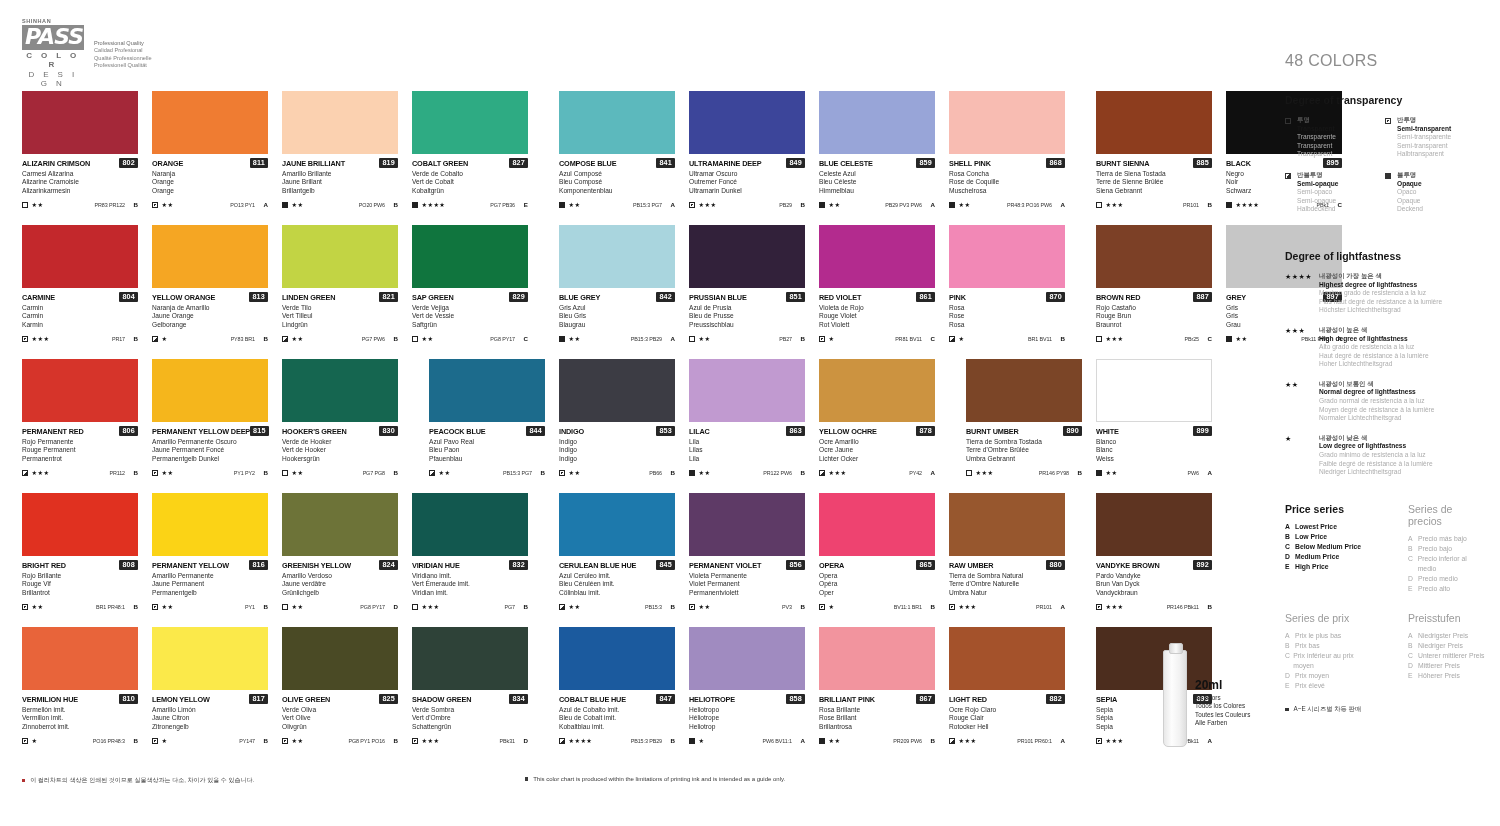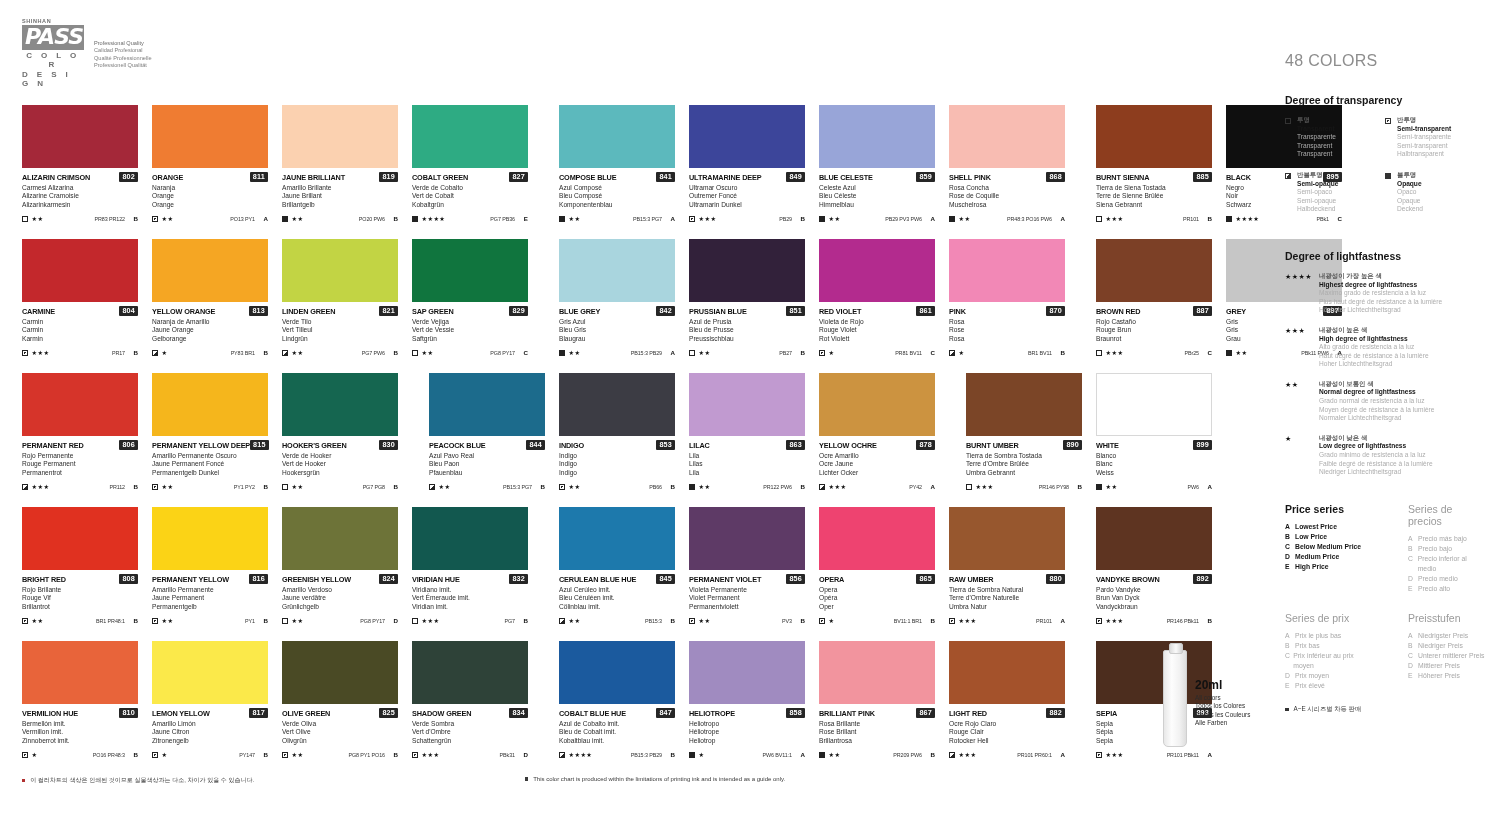--- a/index.html
+++ b/index.html
@@ -9,26 +9,26 @@
     color:#1b1b1b;-webkit-font-smoothing:antialiased;
     position:relative;overflow:hidden;
   }
   
   .logo-block{position:absolute;left:22px;top:18px;display:flex;align-items:flex-start;}
   .logo-mark{width:62px;}
   .logo-shinhan{font-size:5.5px;letter-spacing:.6px;color:#6f6f6f;font-weight:bold;margin-bottom:1px;}
   .logo-pass{background:#8a8a8a;color:#fff;font-weight:bold;font-size:22px;line-height:22px;letter-spacing:-1px;
              padding:1px 2px 2px 3px;font-style:italic;font-family:"DejaVu Sans",sans-serif;}
   .logo-color{font-size:8px;letter-spacing:3.4px;color:#6f6f6f;font-weight:bold;margin-top:1px;text-align:center;}
-  .logo-design{font-size:8px;letter-spacing:3.4px;color:#6f6f6f;font-weight:bold;margin-top:1px;}
+  .logo-design{font-size:8px;letter-spacing:3.4px;color:#6f6f6f;font-weight:normal;margin-top:1px;text-align:center;}
   .logo-tag{margin-left:10px;margin-top:22px;font-size:5.6px;line-height:7.4px;color:#7e7e7e;}
   .logo-tag div:first-child{color:#6a6a6a;}
 
   
-  .grid{position:absolute;left:0;top:105px;width:1260px;}
+  .grid{position:absolute;left:0;top:91px;width:1260px;}
   .row{display:flex;height:134px;}
   .group{display:flex;}
   .g1{margin-left:22px;}
   .g2{margin-left:31px;}
   .g3{margin-left:31px;}
   .cell{width:116px;margin-right:14px;position:relative;}
   .cell.last{margin-right:0;}
   .swatch{height:63px;width:116px;}
   .swatch.white-sw{border:1px solid #d8d8d8;box-sizing:border-box;width:116px;}
   .nameline{display:flex;align-items:center;justify-content:space-between;margin-top:4px;height:10px;}

